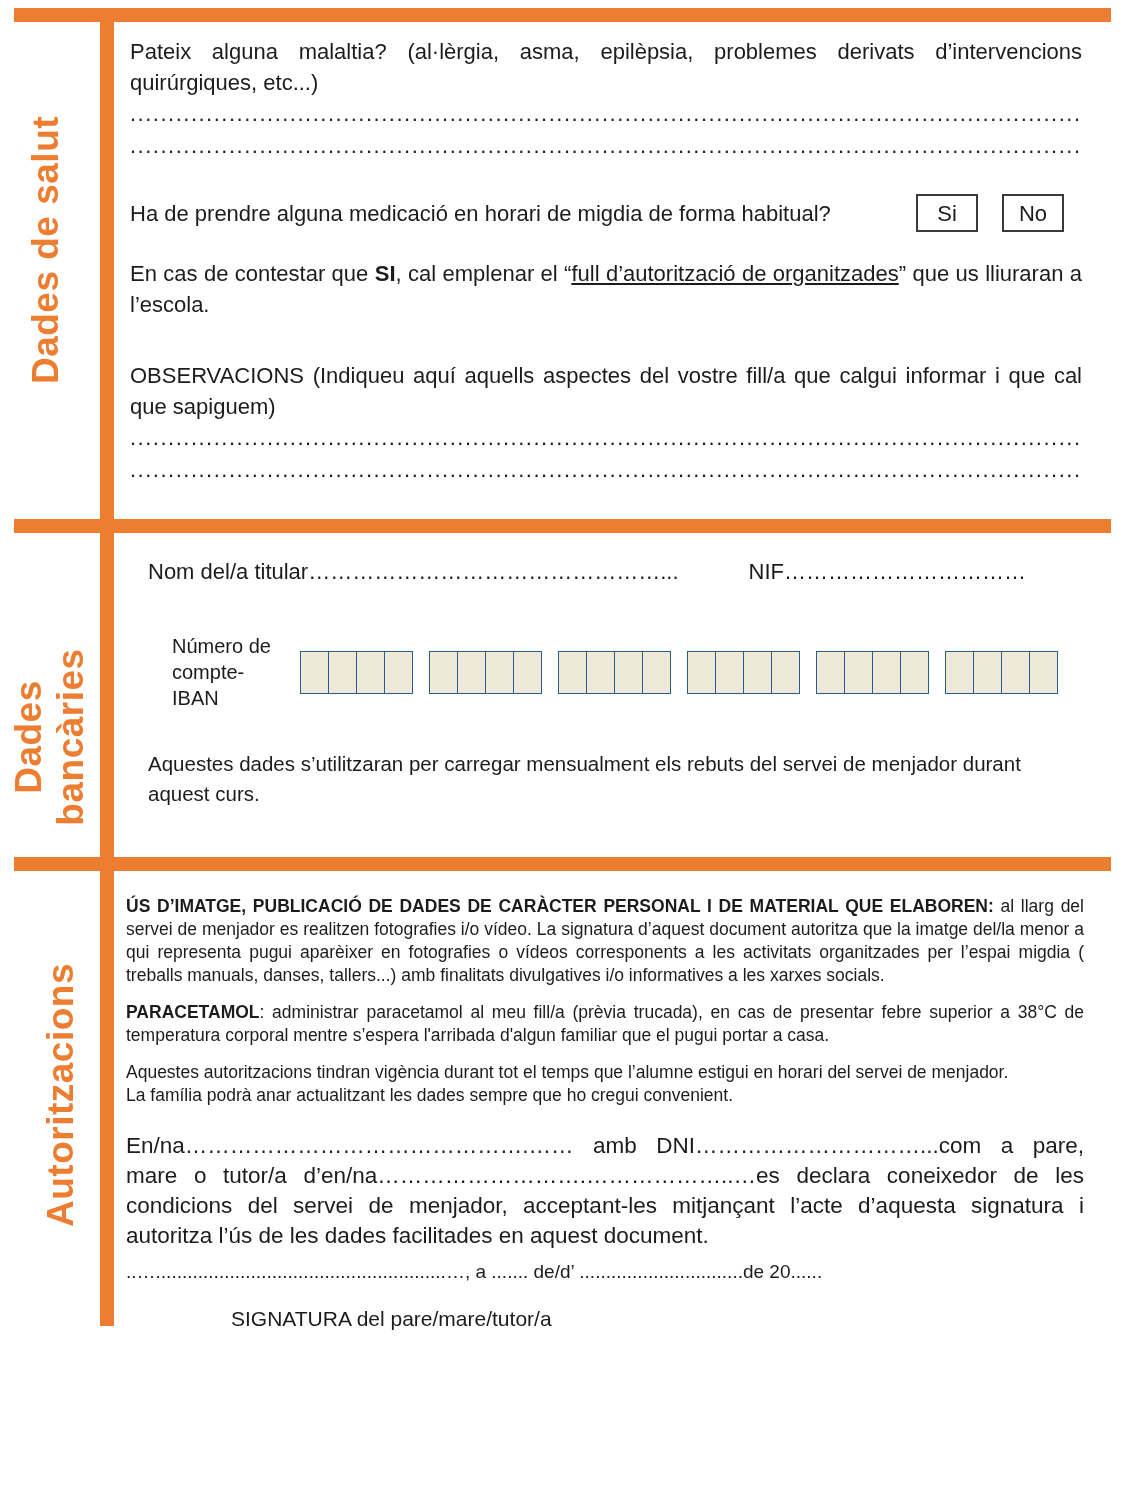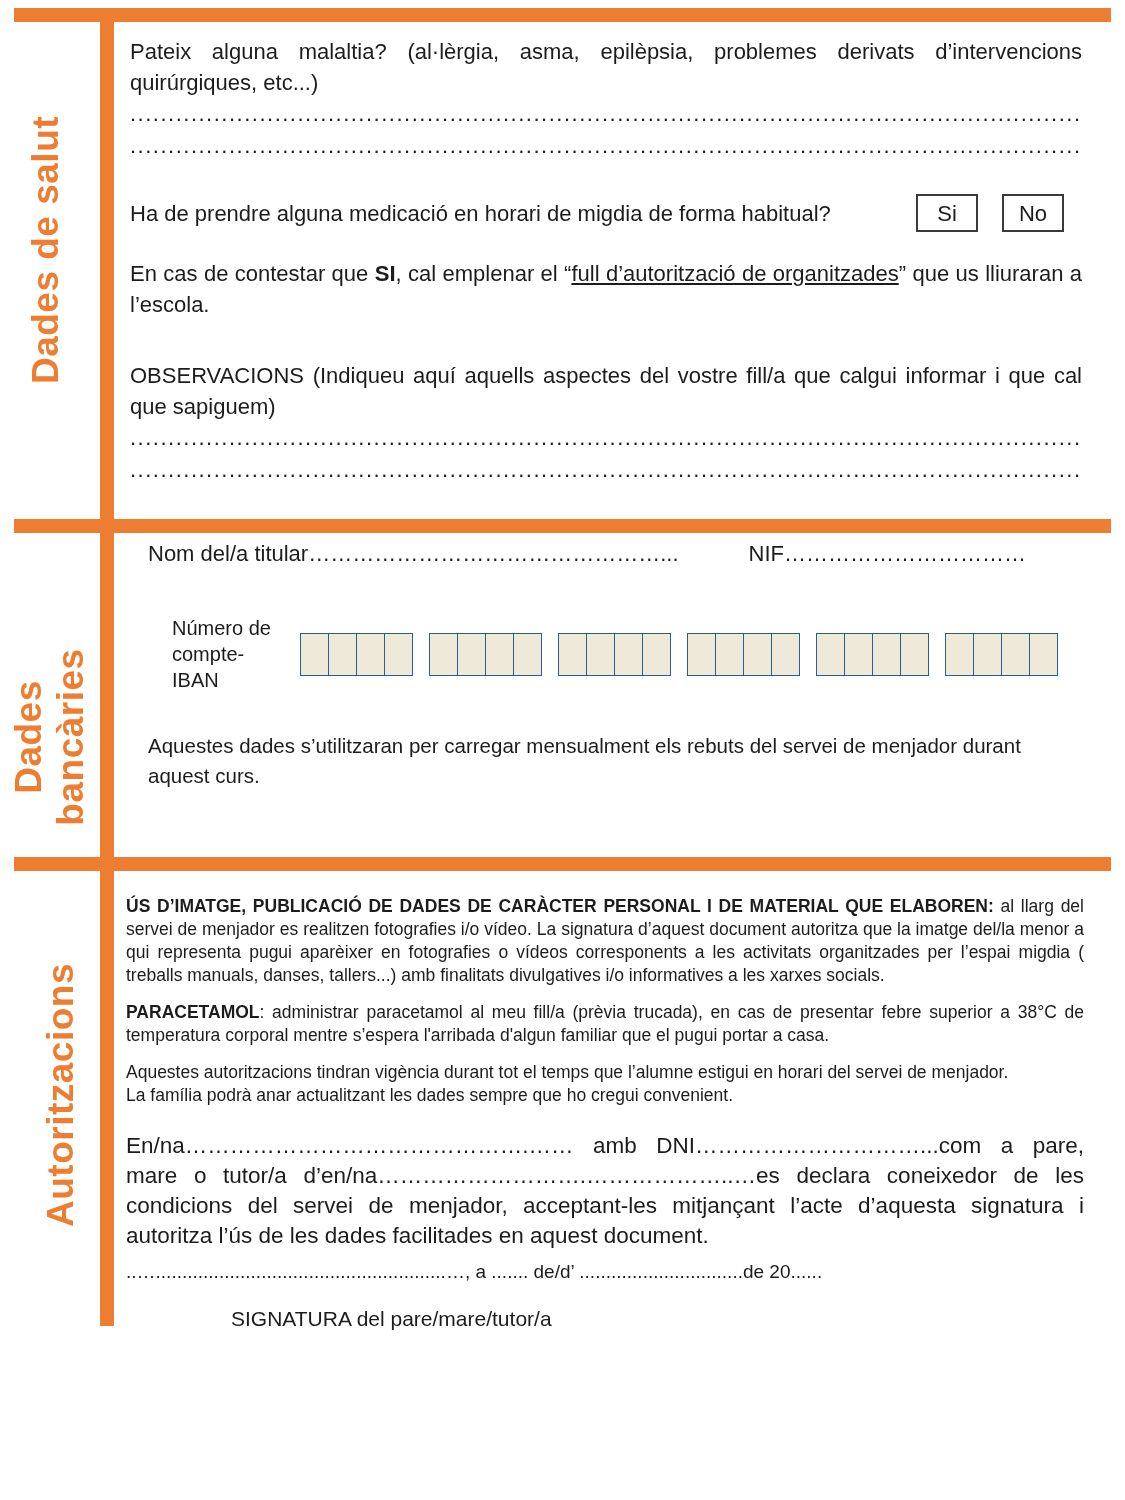--- a/index.html
+++ b/index.html
@@ -28,21 +28,21 @@
   .ansbox{
     width:58px;height:34px;border:2px solid #3a3a3a;background:#fff;
     display:flex;align-items:center;justify-content:center;font-size:22px;flex:none;
   }
   .ansbox.si{margin-left:auto;}
   .ansbox.no{margin-left:24px;margin-right:18px;}
   .note{margin-top:26px;}
   .ul{text-decoration:underline;}
   .obs{margin-top:40px;}
 
-  .sec2{position:absolute;left:148px;top:539px;width:934px;font-size:22px;line-height:30px;}
+  .sec2{position:absolute;left:148px;top:557px;width:934px;font-size:22px;line-height:30px;}
   .titrow{display:flex;align-items:baseline;}
   .nif{margin-left:70px;}
   .ibanrow{display:flex;align-items:center;margin-top:46px;justify-content:center;}
   .ibanlabel{font-size:20px;line-height:26px;width:118px;flex:none;}
   .ibanboxes{display:flex;gap:16px;margin-left:10px;}
   .iban-group{display:flex;}
   .iban-cell{width:27px;height:41px;background:#EFE9DA;border:1px solid #2E5C8A;margin-left:-1px;}
   .iban-cell:first-child{margin-left:0;}
   .bank-note{margin-top:38px;font-size:20.5px;}
 

